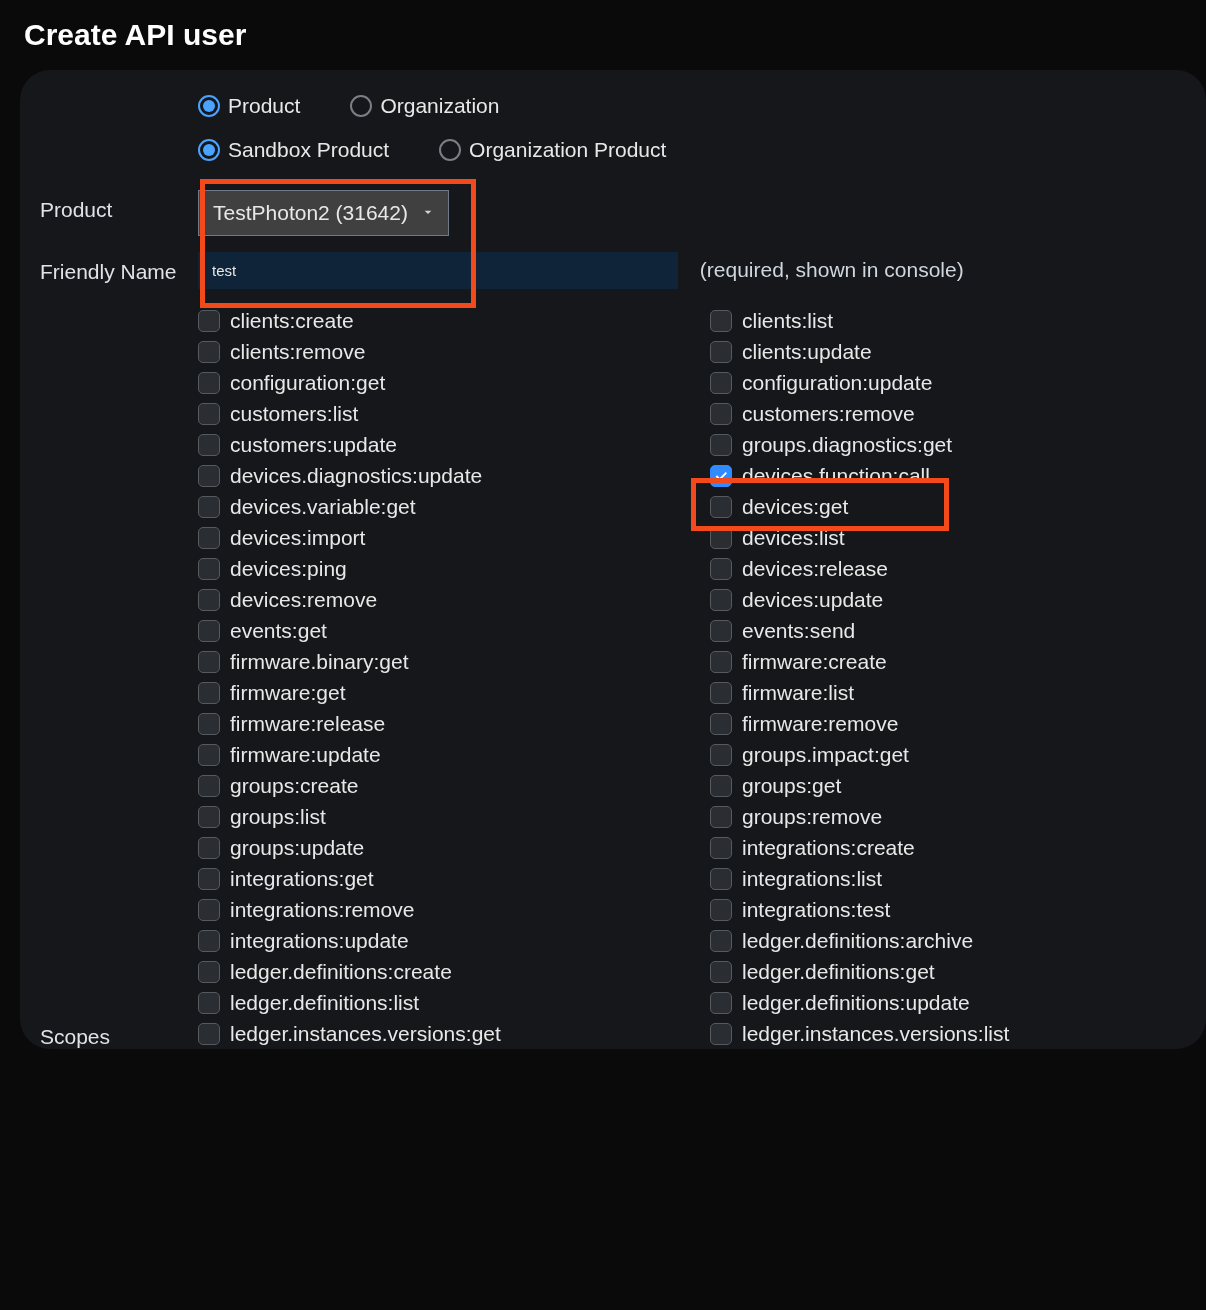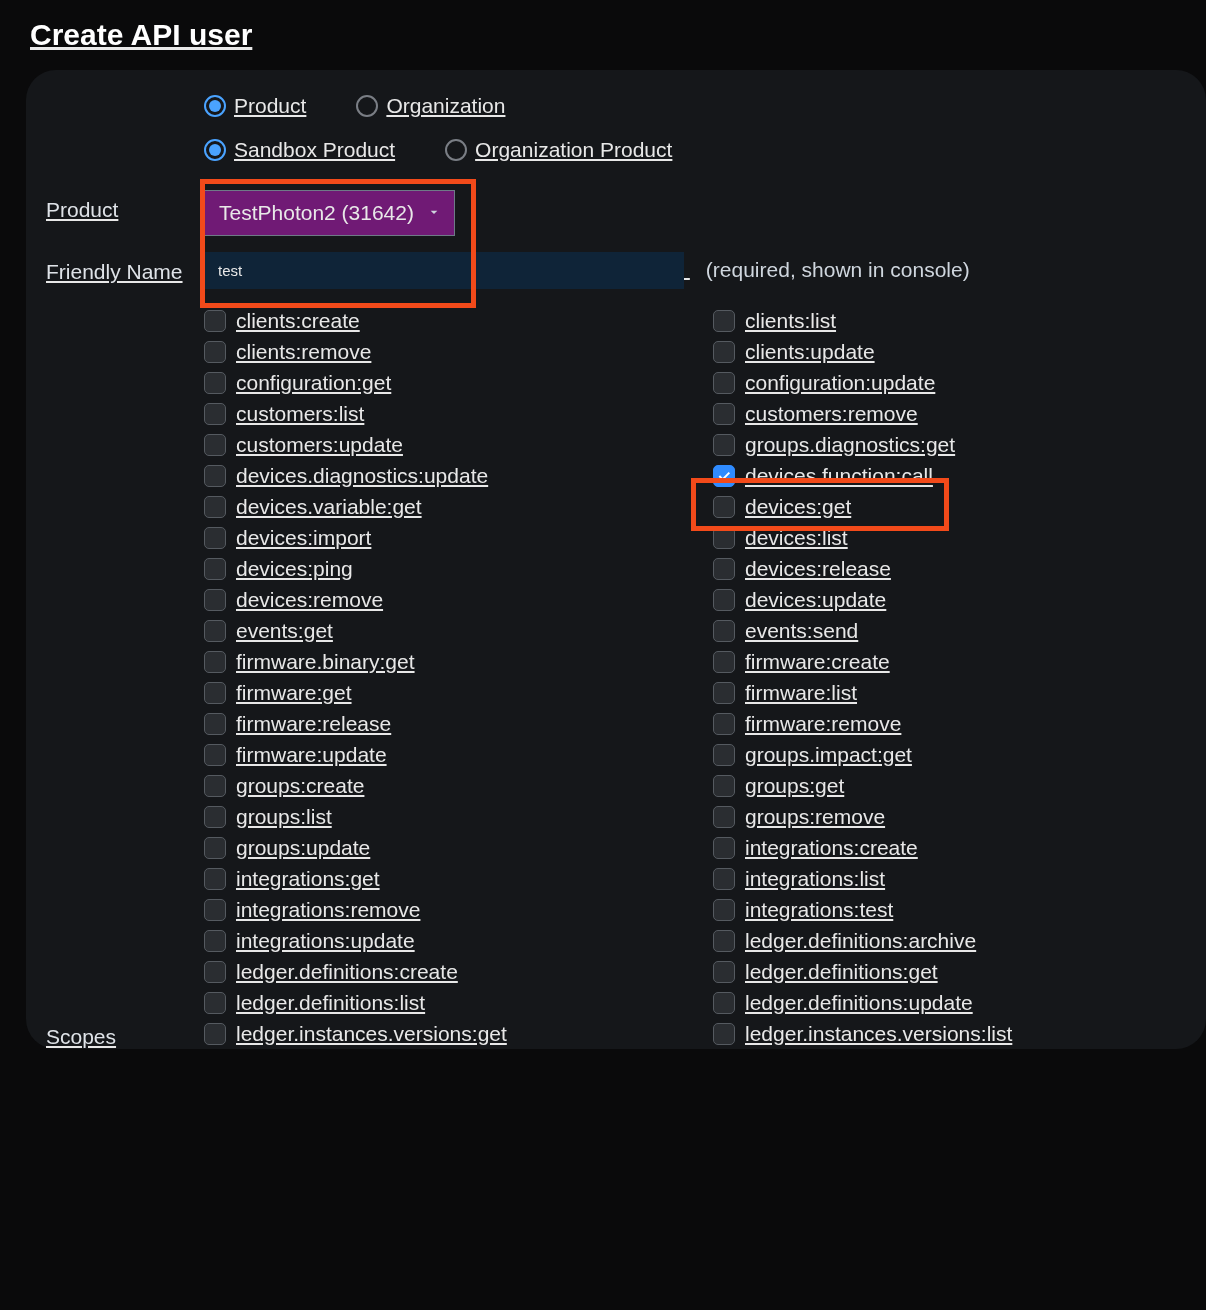--- a/index.html
+++ b/index.html
@@ -6,22 +6,21 @@
   html, body {
     margin: 0;
     padding: 0;
     background: #0a0a0b;
     color: #e8e8e8;
     font-family: -apple-system, BlinkMacSystemFont, "Segoe UI", Helvetica, Arial, sans-serif;
     font-size: 21px;
     width: 1206px;
   }
   .page {
-    padding: 18px 0 0 30px;
-    text-decoration: underline;
+    padding: 18px 0 0 24px;
   }
   .title {
     font-size: 30px;
     font-weight: 700;
     margin-bottom: 18px;
     color: #fff;
   }
   .panel {
     background: #15171a;
     padding: 24px 20px 0 20px;
@@ -91,21 +90,21 @@
     border: 5px solid #f24a1a;
     pointer-events: none;
     left: 691px;
     top: 478px;
     width: 258px;
     height: 53px;
     z-index: 5;
   }
   .select-wrap { position: relative; display: inline-block; }
   .select {
-    background: #701a75;
+    background: #404040;
     border: 1px solid #6e7a87;
     color: #e8e8e8;
     padding: 10px 40px 10px 14px;
     font-size: 21px;
     min-width: 250px;
     cursor: pointer;
     display: inline-flex;
     align-items: center;
     position: relative;
   }

